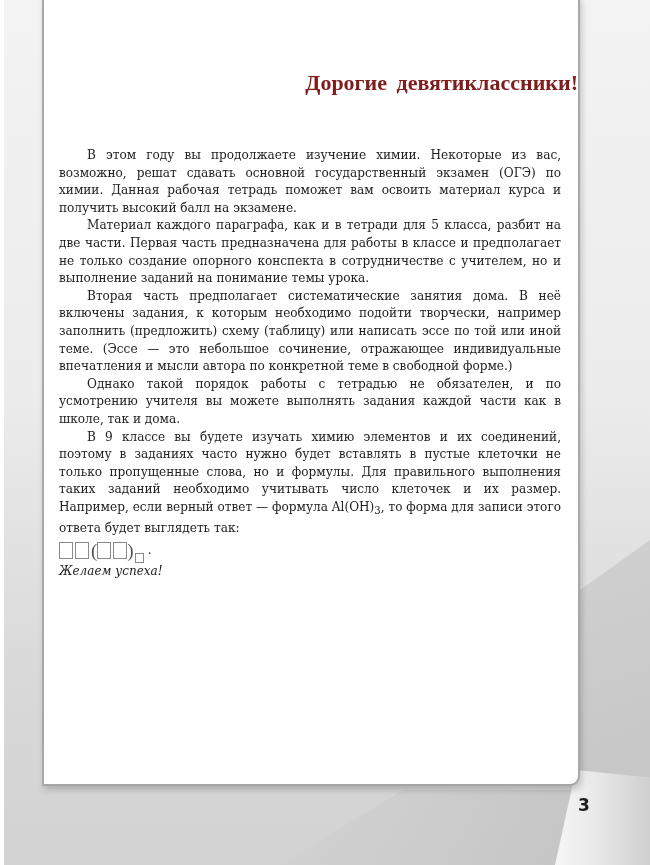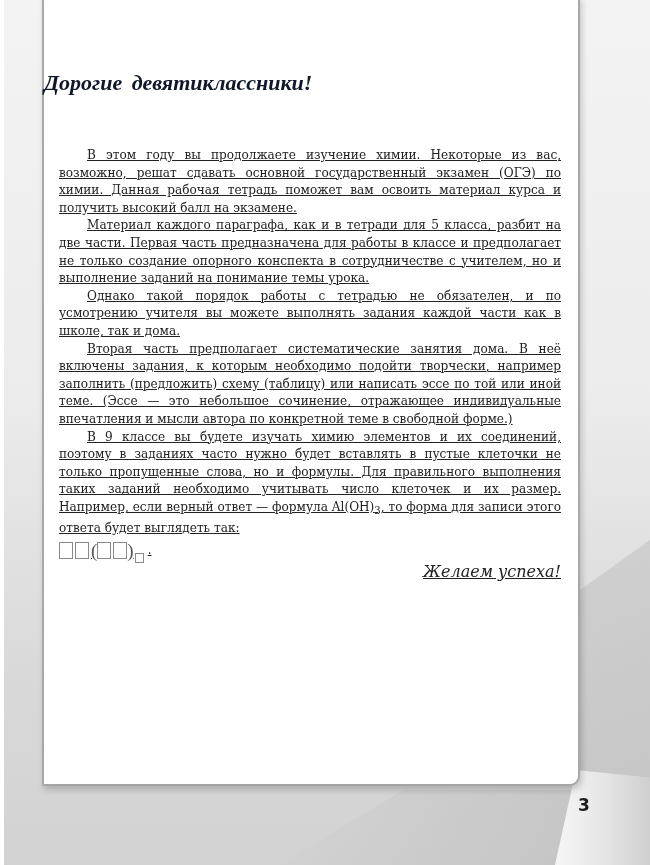--- a/index.html
+++ b/index.html
@@ -37,63 +37,63 @@
       position: absolute; left: 42px; top: -4px; width: 538px; height: 790px;
       background: #ffffff;
       border-left: 2px solid #a8a8a8;
       border-right: 2px solid #a8a8a8;
       border-bottom: 2px solid #a5a5a5;
       border-bottom-right-radius: 10px;
       box-shadow: 2px 4px 6px rgba(0,0,0,0.18);
       box-sizing: border-box;
     }
     .title {
-      position: absolute; left: 0; right: 0; top: 74px; text-align: left;
+      position: absolute; left: 0; right: 0; top: 74px; text-align: right;
       font-family: "Liberation Serif", serif; font-weight: bold;
-      font-size: 22px; color: #0f172a; word-spacing: 4px; font-style: italic;
+      font-size: 22px; color: #7f1d1d; word-spacing: 4px;
     }
     .body-text {
       position: absolute; left: 15px; width: 502px; top: 151px;
       font-family: "DejaVu Serif", serif; font-size: 12.1px; line-height: 17.6px;
-      color: #222; text-align: justify; text-decoration: underline;
+      color: #222; text-align: justify;
     }
     .body-text p { margin: 0; text-indent: 28px; }
     .formula-line { height: 21px; display: flex; align-items: flex-end; margin-top: 1px; }
     .cell {
       display: inline-block; width: 14px; height: 17px;
       border: 1px solid #8a8a8a; margin-right: 2px; box-sizing: border-box; background: #fff;
     }
     .paren { font-size: 19px; line-height: 17px; color: #555; font-family: "Liberation Serif", serif; }
     .cell-sub {
       display: inline-block; width: 9px; height: 10px;
       border: 1px solid #8a8a8a; box-sizing: border-box; margin-bottom: -4px; margin-left: 1px;
     }
     .dot { margin-left: 4px; font-size: 12px; }
     .wish {
-      text-align: right; font-style: italic; margin-top: 4px;
-      font-family: "DejaVu Serif", serif; font-size: 16px;
+      text-align: left; font-style: italic; margin-top: 4px;
+      font-family: "DejaVu Serif", serif; font-size: 12px;
     }
   </style>
 </head>
 <body>
 
 <div class="backdrop"></div>
 <div class="facet-a"></div>
 <div class="facet-b"></div>
 <div class="page-tab"></div>
 <div class="page-number">3</div>
 
 <div class="sheet">
   <div class="title">Дорогие девятиклассники!</div>
 
   <div class="body-text">
     <p>В этом году вы продолжаете изучение химии. Некоторые из вас, возможно, решат сдавать основной государственный экзамен (ОГЭ) по химии. Данная рабочая тетрадь поможет вам освоить материал курса и получить высокий балл на экзамене.</p>
     <p>Материал каждого параграфа, как и в тетради для 5 класса, разбит на две части. Первая часть предназначена для работы в классе и предполагает не только создание опорного конспекта в сотрудничестве с учителем, но и выполнение заданий на понимание темы урока.</p>
+    <p>Вторая часть предполагает систематические занятия дома. В неё включены задания, к которым необходимо подойти творчески, например заполнить (предложить) схему (таблицу) или написать эссе по той или иной теме. (Эссе — это небольшое сочинение, отражающее индивидуальные впечатления и мысли автора по конкретной теме в свободной форме.)</p>
     <p>Однако такой порядок работы с тетрадью не обязателен, и по усмотрению учителя вы можете выполнять задания каждой части как в школе, так и дома.</p>
-    <p>Вторая часть предполагает систематические занятия дома. В неё включены задания, к которым необходимо подойти творчески, например заполнить (предложить) схему (таблицу) или написать эссе по той или иной теме. (Эссе — это небольшое сочинение, отражающее индивидуальные впечатления и мысли автора по конкретной теме в свободной форме.)</p>
     <p><span>В 9 классе вы будете изучать химию элементов и их соединений, поэтому в заданиях часто нужно будет вставлять в пустые клеточки не только пропущенные слова, но и формулы. Для правильного выполнения таких заданий необходимо учитывать число клеточек и их размер. Например, если верный ответ — формула </span><span><span>Al(OH)</span><sub>3</sub></span><span>, то форма для записи этого ответа будет выглядеть так:</span></p>
 
     <div class="formula-line">
       <span class="cell"></span>
       <span class="cell"></span>
       <span class="paren">(</span>
       <span class="cell"></span>
       <span class="cell" style="margin-right:0"></span>
       <span class="paren">)</span>
       <span class="cell-sub"></span>

